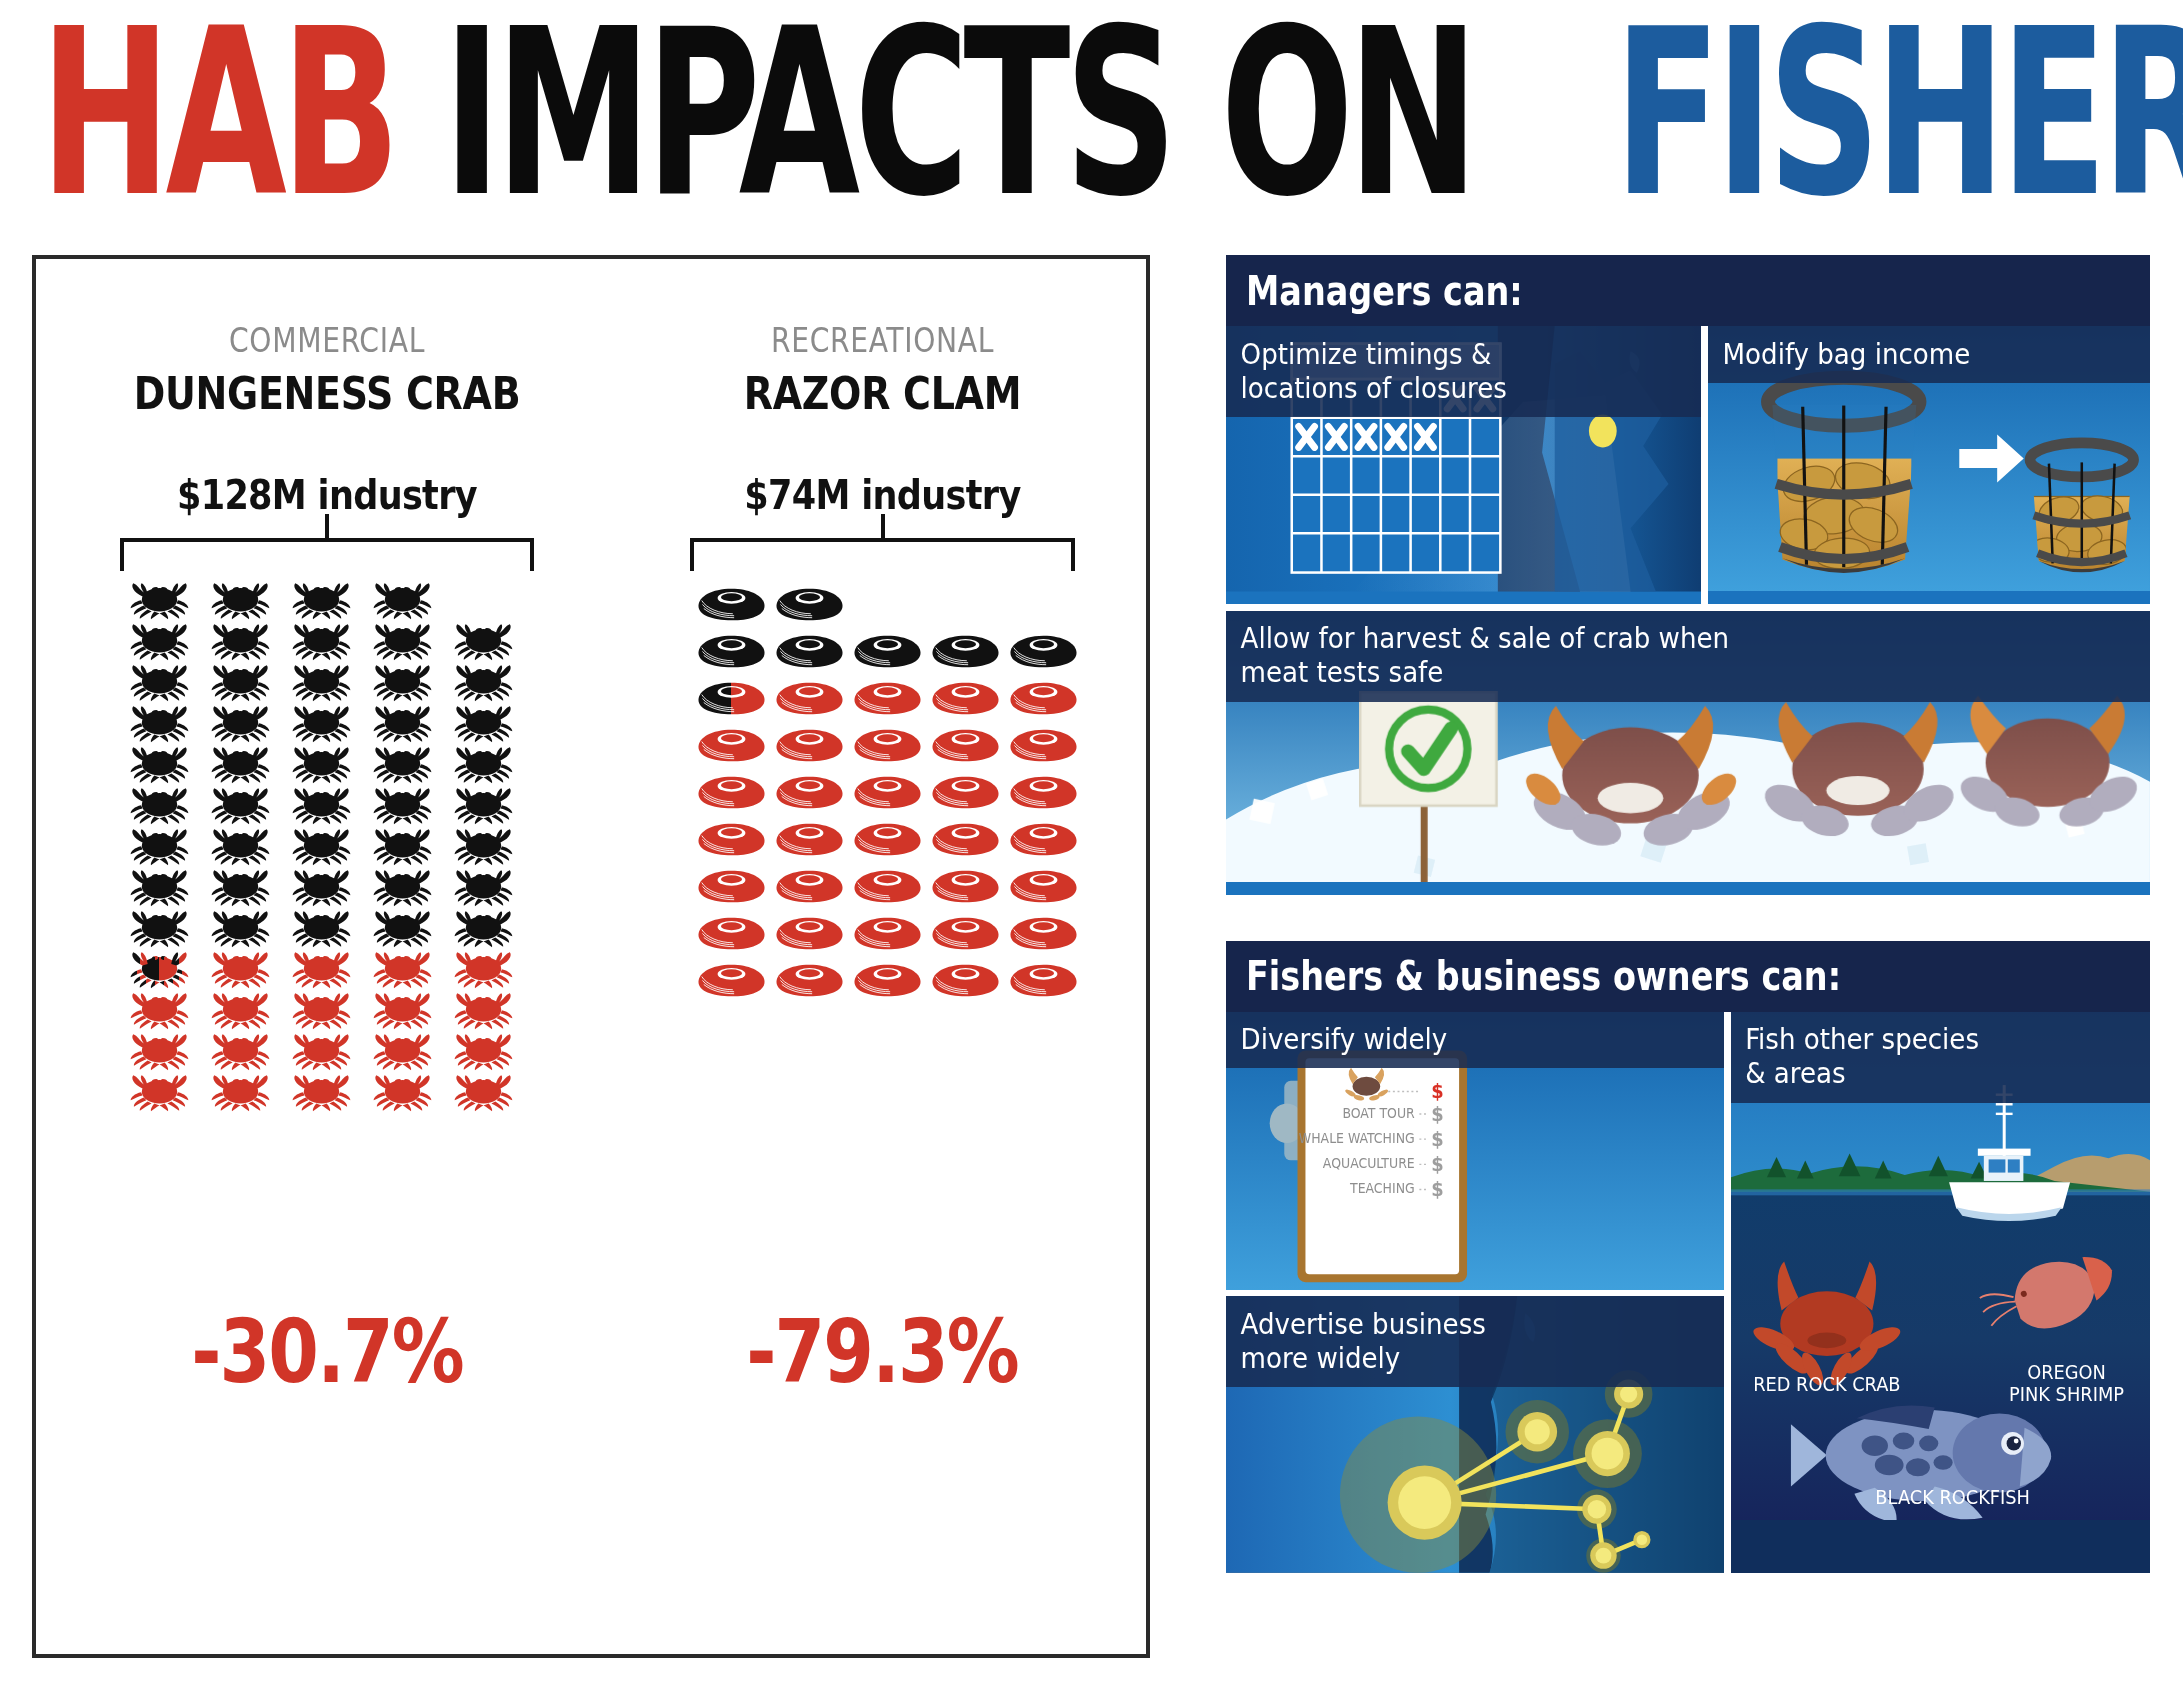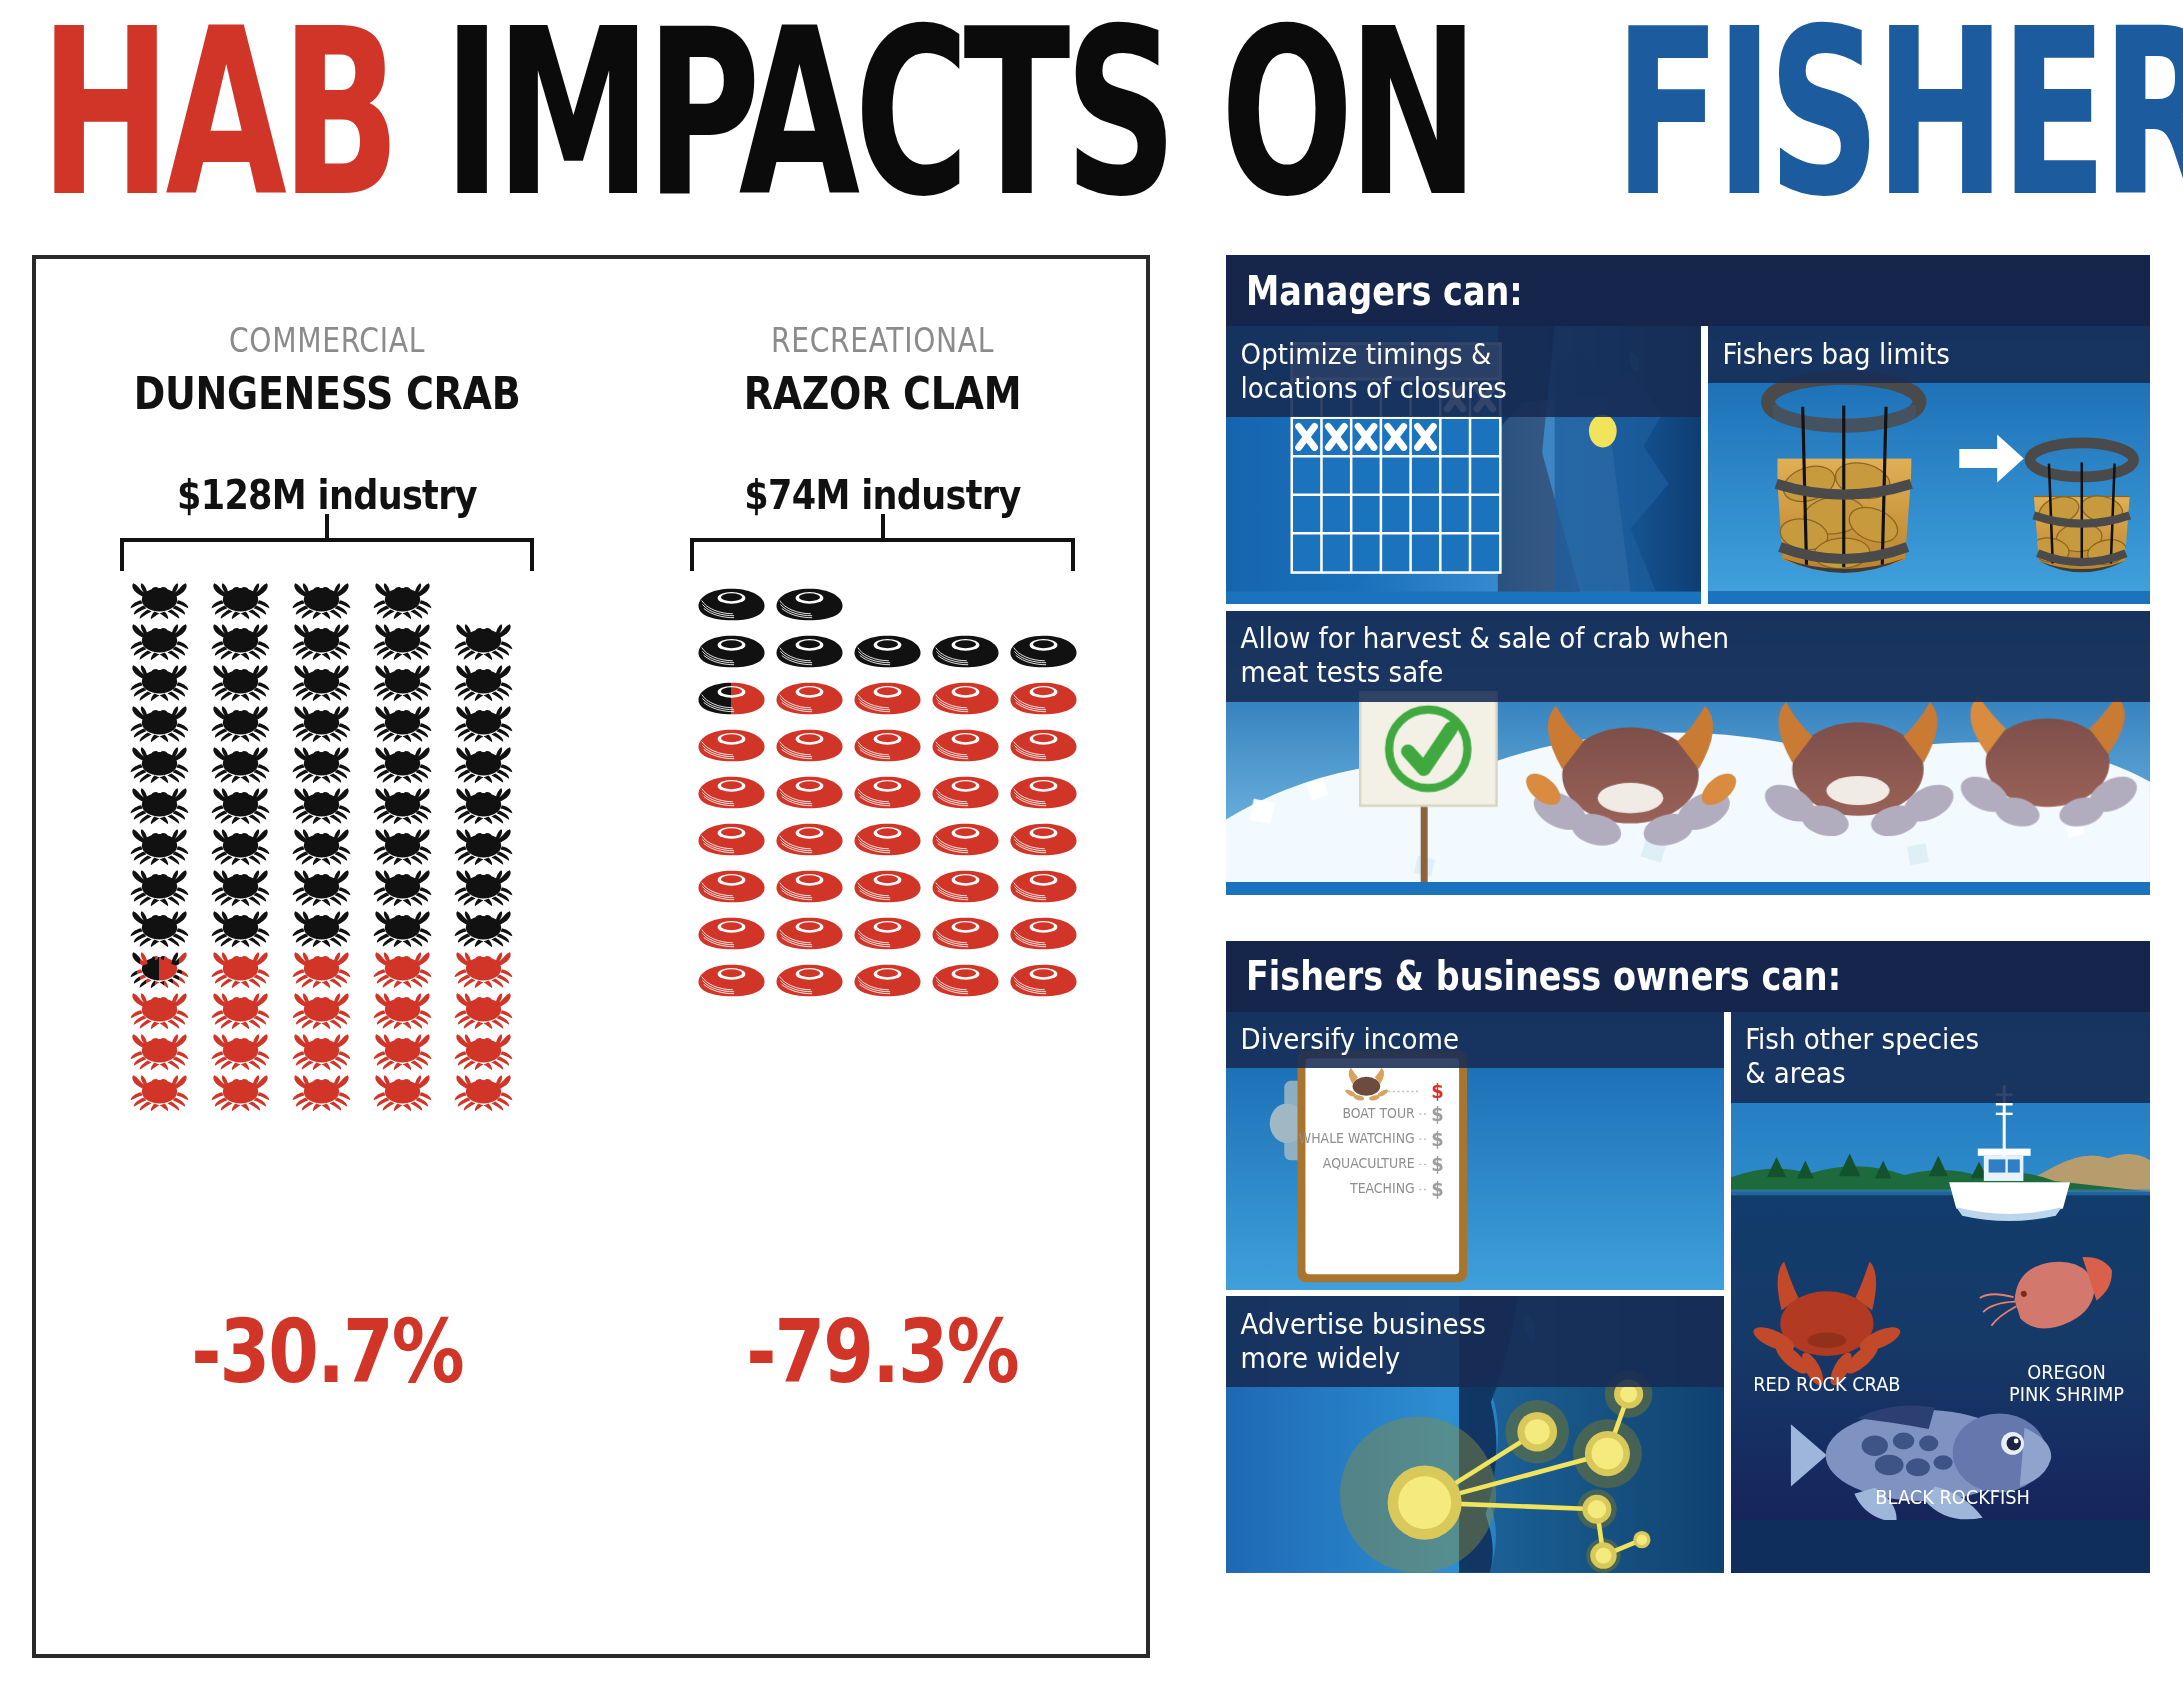--- a/index.html
+++ b/index.html
@@ -2847,21 +2847,21 @@
             <g stroke="#121212" stroke-width="4" fill="none">
               <path d="M540,218 L546,376"></path>
                 <path d="M592,216 L592,380"></path>
                 <path d="M644,218 L638,376"></path>
             </g>
             <path d="M516,300 q76,26 152,0" fill="none" stroke="#4A4A4A" stroke-width="13"></path>
             <path d="M522,360 q70,28 140,0" fill="none" stroke="#4A4A4A" stroke-width="13"></path>
             <path d="M524,372 q68,36 136,0 q-68,26 -136,0" fill="#3C3C3C"></path>
           </g>
         </svg>
-        <div class="tile-caption">Fishers bag limits</div>
+        <div class="tile-caption">Modify bag income</div>
       </div>
     </div>
 
     <div class="tiles" style="margin-top:6.6px;">
       <div class="tile" id="tile-harvest" style="width:967px;height:284px;background:#1B73BE;">
         <svg class="tile-art" viewBox="0 0 1462 430" preserveAspectRatio="none">
           <defs>
             <linearGradient id="bg3" x1="0" y1="0" x2="0" y2="1">
               <stop offset="0%" stop-color="#1464AC"></stop>
                 <stop offset="100%" stop-color="#7FC3E8"></stop>
@@ -2988,21 +2988,21 @@
               <path d="M-52,-8 q-26,-42 -6,-62 q14,24 26,36" fill="#D9A25F"></path>
               <path d="M52,-8 q26,-42 6,-62 q-14,24 -26,36" fill="#D9A25F"></path>
               <g fill="#D9A25F">
                 <ellipse cx="-60" cy="26" rx="22" ry="9" transform="rotate(28 -60 26)"></ellipse>
                 <ellipse cx="-28" cy="44" rx="20" ry="9" transform="rotate(14 -28 44)"></ellipse>
                 <ellipse cx="30" cy="44" rx="20" ry="9" transform="rotate(-14 30 44)"></ellipse>
                 <ellipse cx="62" cy="26" rx="22" ry="9" transform="rotate(-28 62 26)"></ellipse>
               </g>
             </g>
           </svg>
-          <div class="tile-caption">Diversify income</div>
+          <div class="tile-caption">Diversify widely</div>
         </div>
 
         <div class="tile" style="width:498px;height:277px;background:#737373;">
           <svg class="tile-art" viewBox="0 0 752 418" preserveAspectRatio="none">
             <defs>
               <linearGradient id="bg5" x1="0" y1="0" x2="1" y2="0">
                 <stop offset="0%" stop-color="#1E68B4"></stop>
                   <stop offset="45%" stop-color="#2D8FD2"></stop>
                   <stop offset="100%" stop-color="#10406F"></stop>
               </linearGradient>

